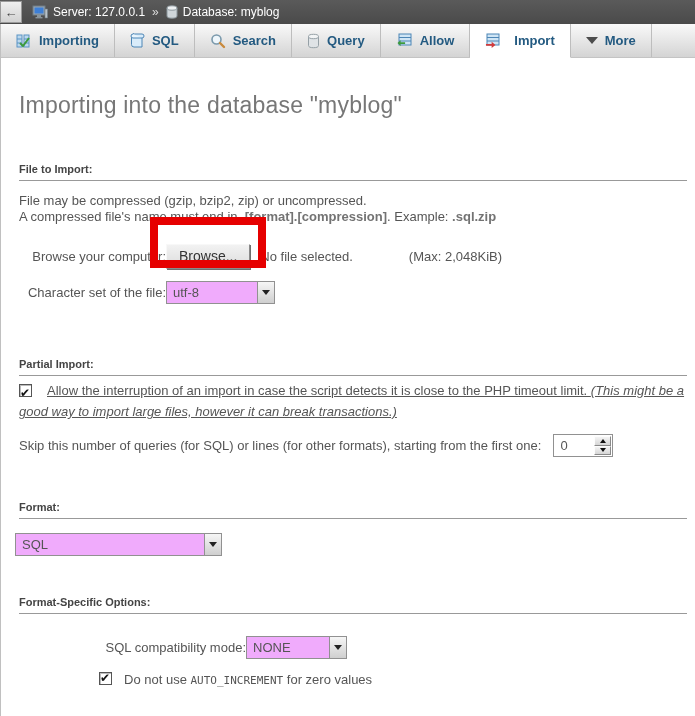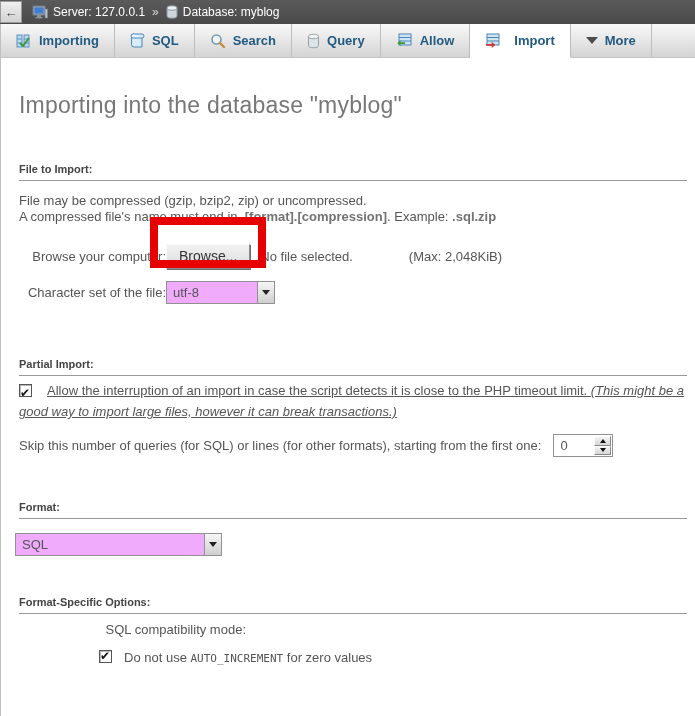--- a/index.html
+++ b/index.html
@@ -79,21 +79,21 @@
   .skip-row { margin-top:12px; }
   .spinner { display:inline-flex; border:1px solid #919191; background:#fff; height:23px; margin-left:12px; }
   .spinner .num { width:26px; display:flex; align-items:center; padding-left:6px; color:#555; }
   .spin-btns { display:flex; flex-direction:column; width:17px; margin:1px 1px 1px 14px; }
   .spin-btn { flex:1; background:linear-gradient(#f4f4f4,#d6d6d6); border:1px solid #8a8a8a;
     border-top-color:#fdfdfd; border-left-color:#fdfdfd; display:flex; align-items:center; justify-content:center; cursor:pointer; }
   .spin-up::after { content:""; border-left:3px solid transparent; border-right:3px solid transparent; border-bottom:4px solid #111; }
   .spin-down::after { content:""; border-left:3px solid transparent; border-right:3px solid transparent; border-top:4px solid #111; }
 
   .indent-block { margin-left:80px; }
-  .compat-row { margin-top:8px; }
+  .compat-row { margin-top:22px; }
   .compat-row .field-label { flex-basis:147px; width:147px; }
   .auto-row { margin-top:13px; display:flex; align-items:flex-start; }
   .auto-row .cbx { margin-right:12px; }
   .mono { font-family:"DejaVu Sans Mono","Liberation Mono",monospace; font-size:11px; color:#555; }
 
   
   .red-box { position:absolute; left:150px; top:217px; width:116px; height:51px;
     border:8px solid #e60000; z-index:50; pointer-events:none; }
 </style>
 </head>
@@ -240,20 +240,26 @@
           <span class="dd-arrow"></span>
         </span>
       </span>
     </div>
 
     <div class="section-head sh4">Format-Specific Options:</div>
 
     <div class="indent-block">
       <div class="row compat-row">
         <span class="field-label">SQL compatibility mode:</span>
+        <span class="win-select compat-select">
+          <span class="val">NONE</span>
+          <span class="dd-btn">
+            <span class="dd-arrow"></span>
+          </span>
+        </span>
       </div>
 
       <div class="auto-row">
         <span class="cbx"></span>
         <span><span>Do not use </span><span class="mono">AUTO_INCREMENT</span><span> for zero values</span></span>
       </div>
     </div>
 
   </div>
 </div>

